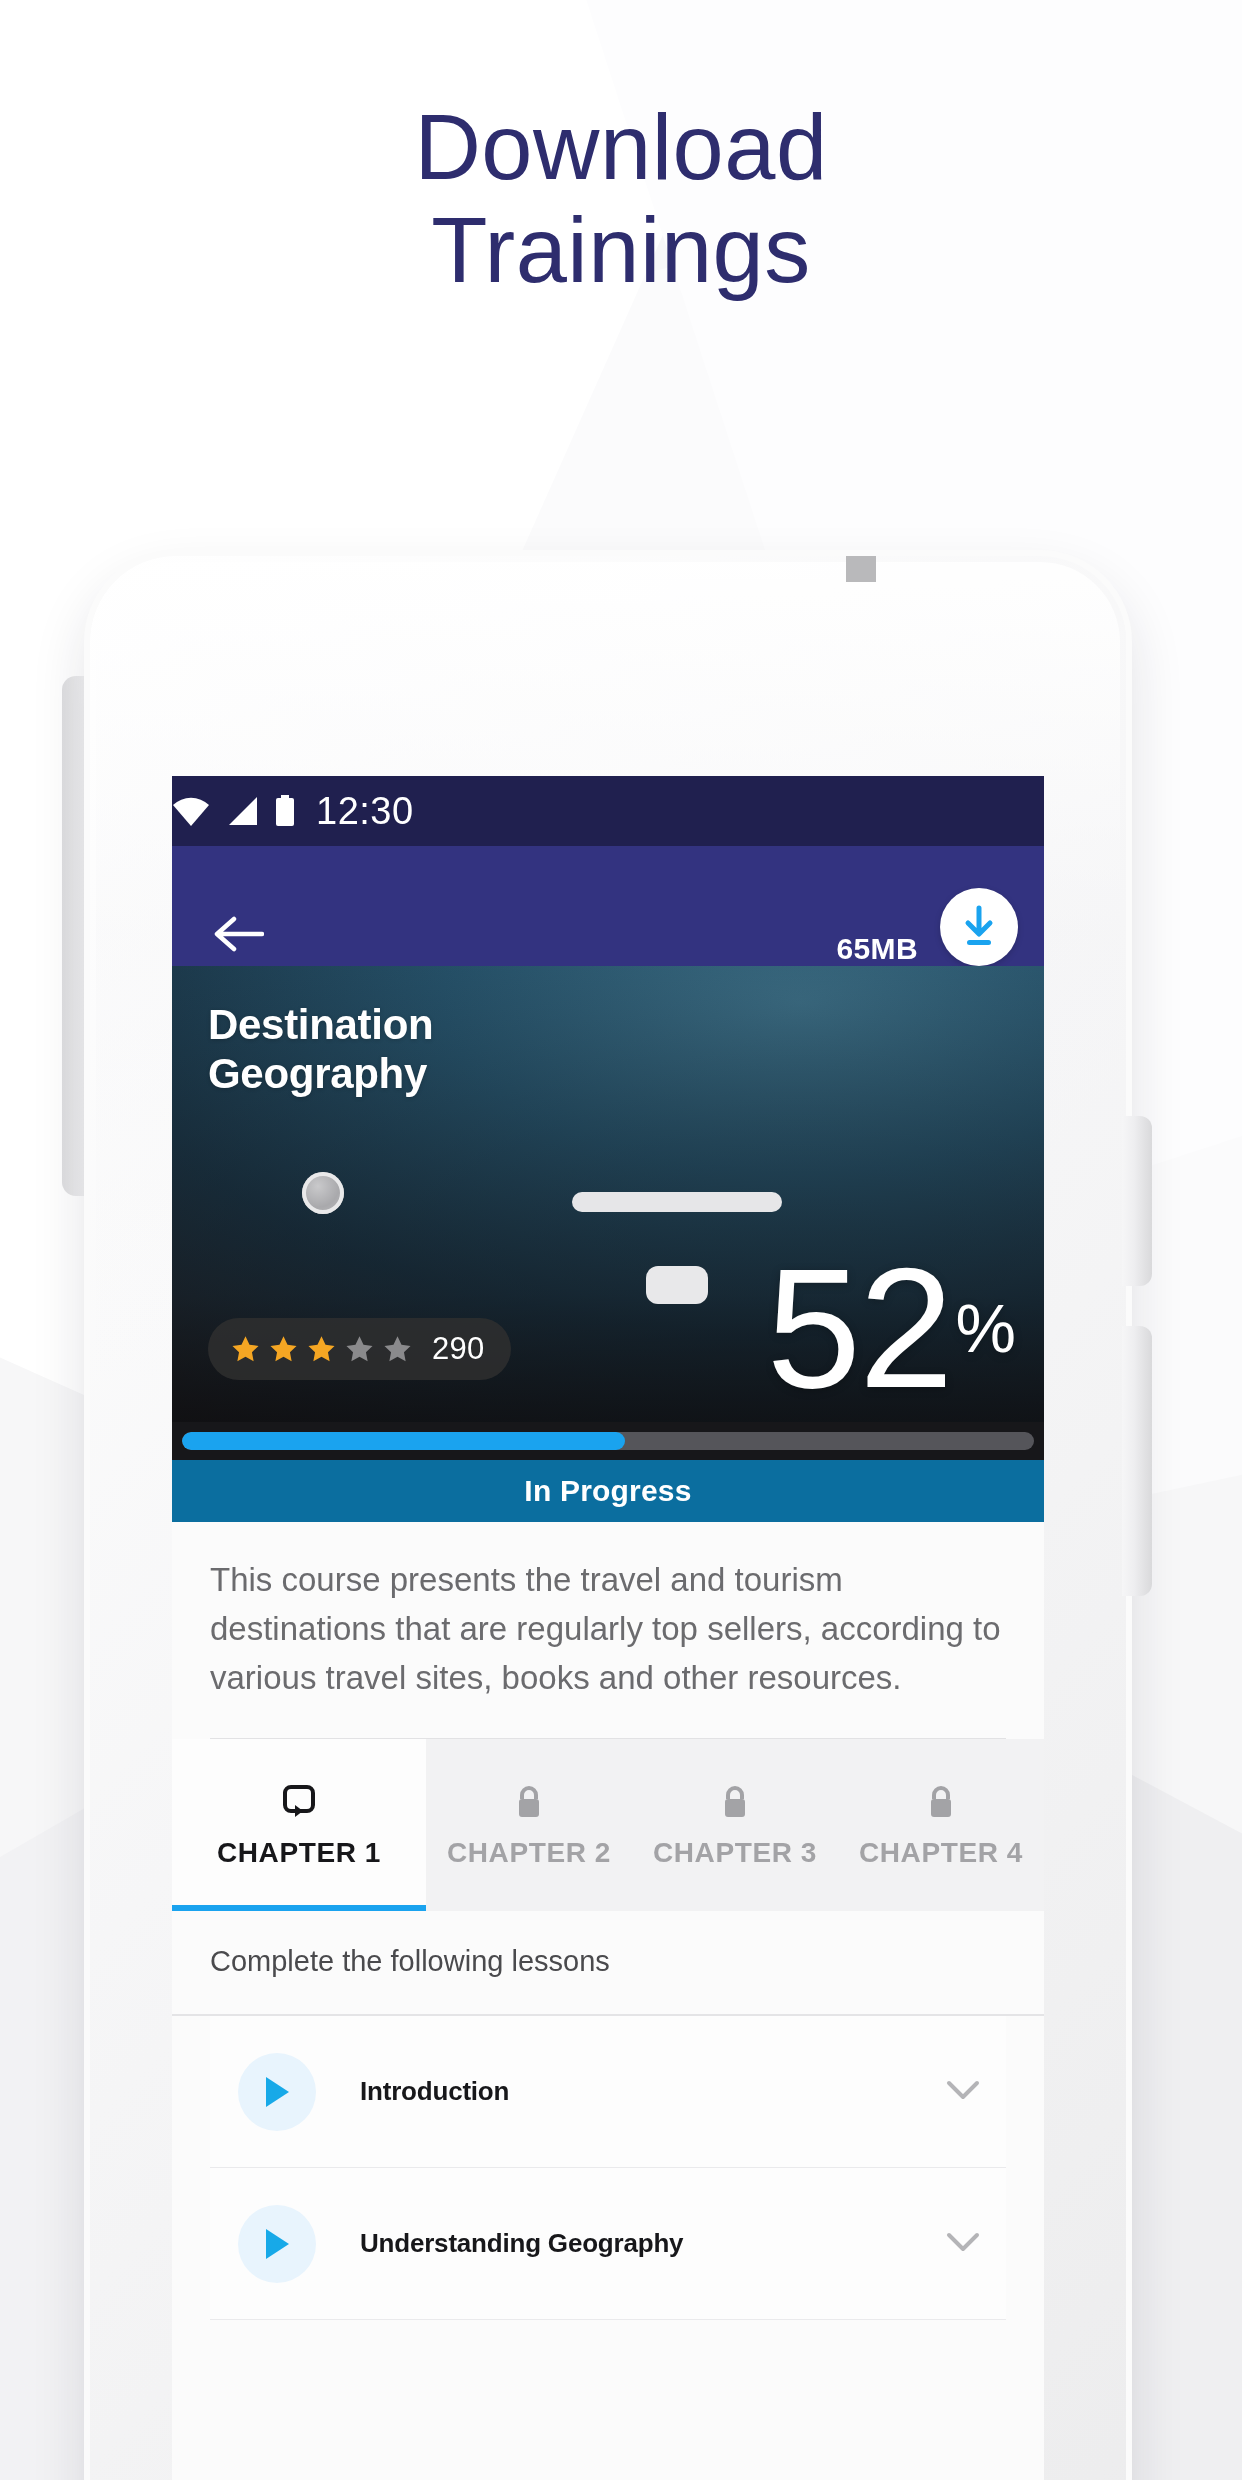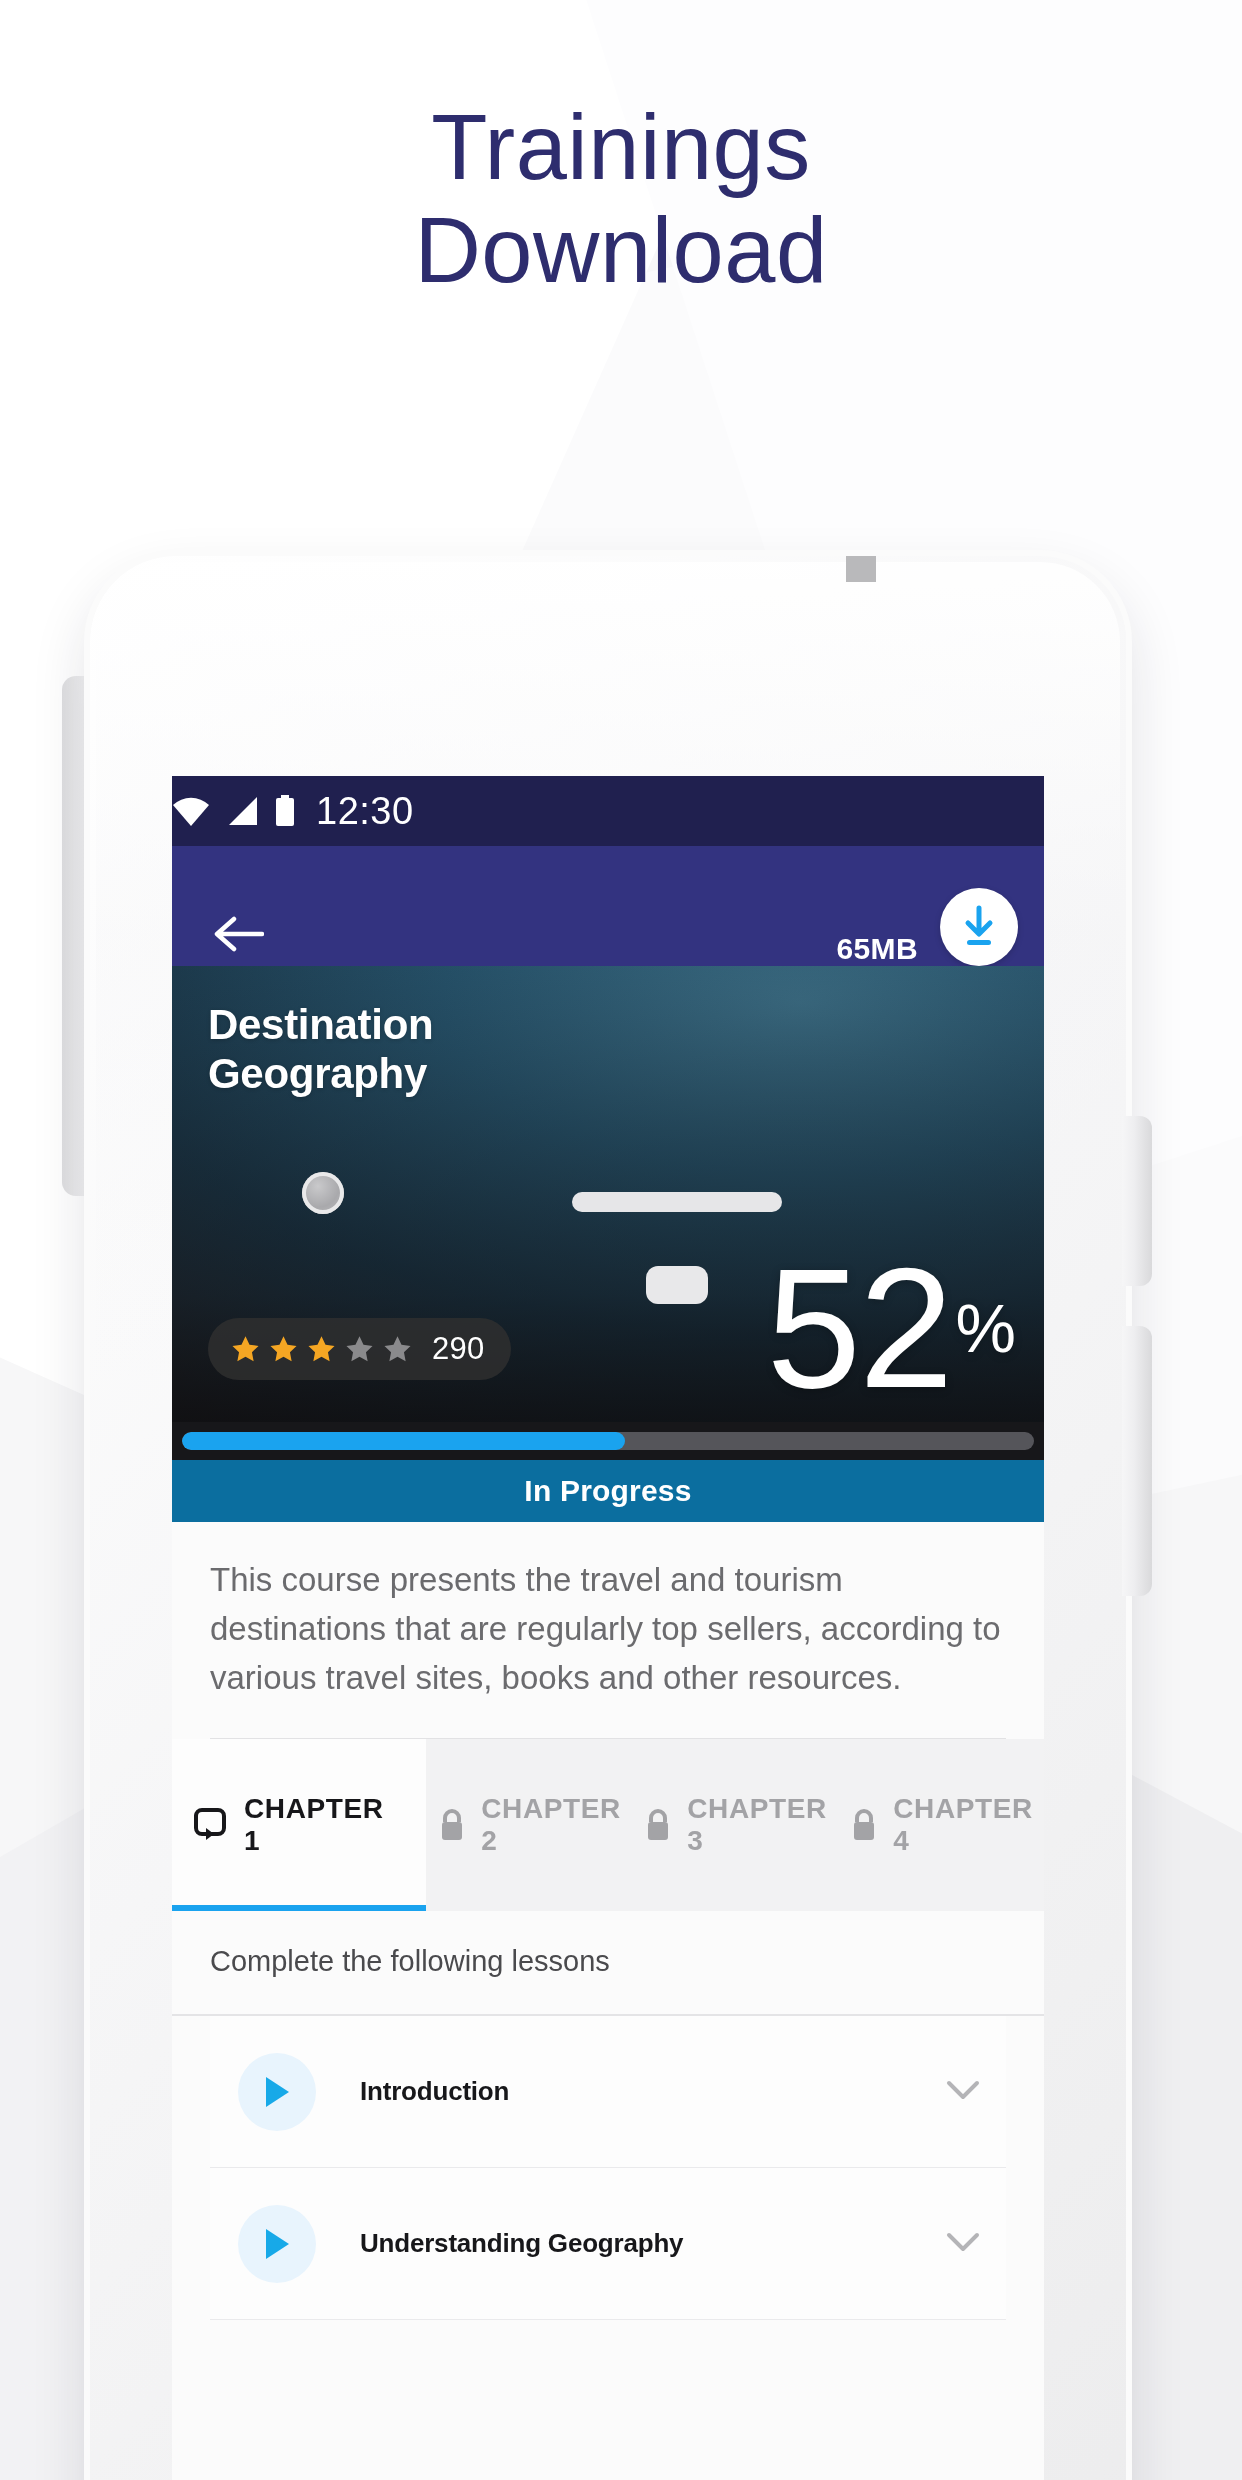--- a/index.html
+++ b/index.html
@@ -333,21 +333,21 @@
   
   .tabs {
     display: flex;
     background: #f2f2f3;
     height: 172px;
   }
   .tab {
     flex: 0 0 auto;
     position: relative;
     display: flex;
-    flex-direction: row;
+    flex-direction: column;
     align-items: center;
     justify-content: center;
     gap: 14px;
     padding: 0 18px;
   }
   .tab.active {
     background: #fdfdfd;
     width: 254px;
   }
   .tab.locked {
@@ -412,22 +412,22 @@
 
 <div class="bg-layer">
   <div class="bg-facet-e"></div>
   <div class="bg-facet-a"></div>
   <div class="bg-facet-b"></div>
   <div class="bg-facet-c"></div>
   <div class="bg-facet-d"></div>
 </div>
 
 <div class="headline">
+  <span class="headline-line">Download</span>
   <span class="headline-line">Trainings</span>
-  <span class="headline-line">Download</span>
 </div>
 
 <div class="phone">
   <div class="phone-edge-left"></div>
   <div class="phone-body"></div>
   <div class="phone-inner-shade"></div>
   <div class="phone-top-notch"></div>
   <div class="phone-edge-right-a"></div>
   <div class="phone-edge-right-b"></div>
   <div class="phone-camera"></div>

